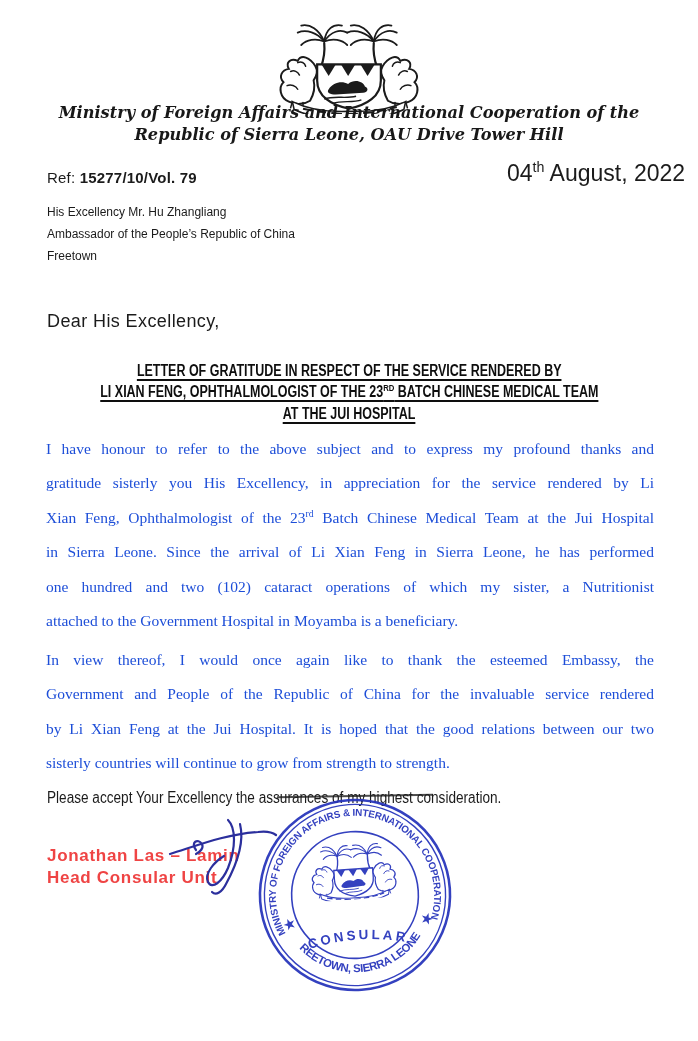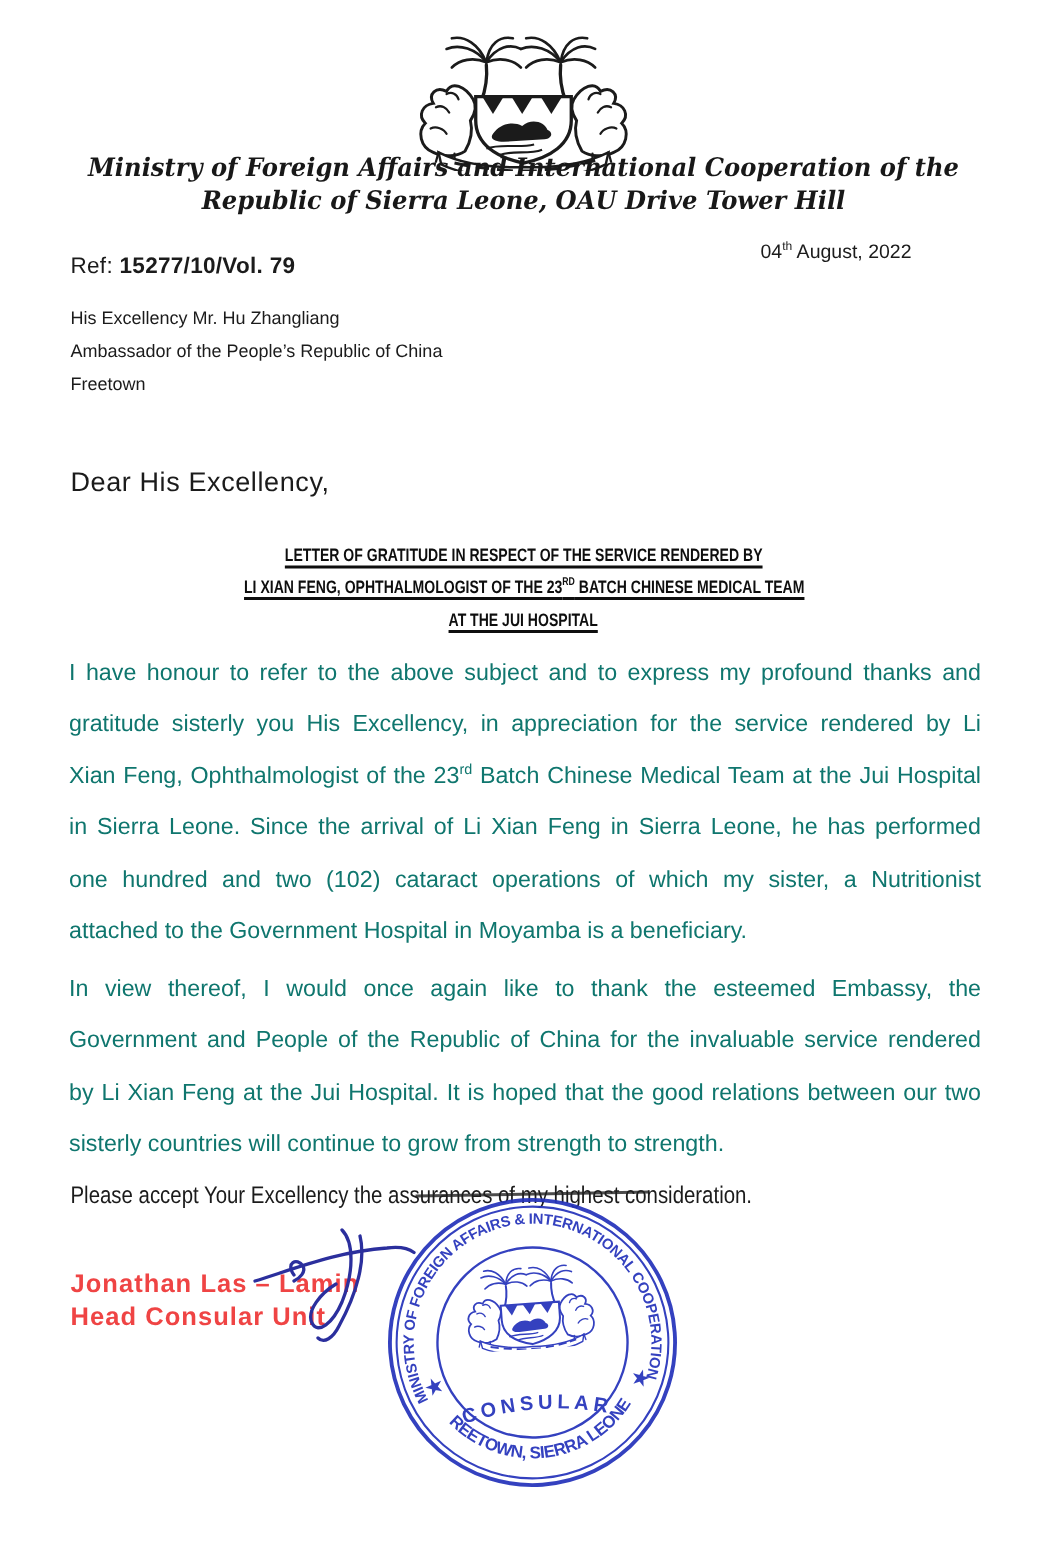--- a/index.html
+++ b/index.html
@@ -11,41 +11,41 @@
   .crest-top { position:absolute; top:22px; left:50%; transform:translateX(-50%); }
 
   .letterhead {
     position:absolute; top:102px; left:0; width:100%; text-align:center;
     font-family:"DejaVu Serif", serif; font-style:italic; font-weight:700;
     font-size:17px; line-height:21.5px; color:#181818; transform:scaleX(0.95);
   }
 
   .ref { position:absolute; left:47px; top:169px; font-size:15px; letter-spacing:0.2px; }
   .ref b { font-weight:700; }
-  .date { position:absolute; left:507px; top:160px; font-size:13px; }
+  .date { position:absolute; left:507px; top:160px; font-size:23px; }
   sup { font-size:62%; vertical-align:super; line-height:0; }
 
   .addr { position:absolute; left:47px; top:201px; font-size:12px; line-height:22.2px; }
   .salutation { position:absolute; left:47px; top:311px; font-size:18px; letter-spacing:0.4px; }
 
   .subject {
     position:absolute; top:360px; left:0; width:100%; text-align:center;
-    font-weight:700; font-size:12px; line-height:21.4px; color:#0e0e0e;
+    font-weight:700; font-size:16px; line-height:21.4px; color:#0e0e0e;
   }
   .subject .sline { display:block; }
   .subject .inner {
     display:inline-block; transform:scaleX(0.78); transform-origin:center;
     text-decoration:underline; text-decoration-thickness:1.8px; text-underline-offset:3px;
     white-space:nowrap;
   }
 
   .para {
     position:absolute; left:46px; width:608px;
-    font-family:Liberation Sans, sans-serif;
-    font-size:15.5px; color:#0f766e;
+    font-family:Liberation Serif, serif;
+    font-size:15.5px; color:#1d4ed8;
   }
   .p1 { top:432px; } .p2 { top:643px; }
   .jline { line-height:34.4px; height:34.4px; text-align:justify; text-align-last:justify; text-justify:inter-word; }
   .jline.last { text-align-last:left; }
 
   .closing {
     position:absolute; left:47px; top:789px; font-size:16px;
     transform:scaleX(0.85); transform-origin:left center; white-space:nowrap;
   }
   .strike { position:absolute; left:277px; top:795px; width:156px; height:2px;

